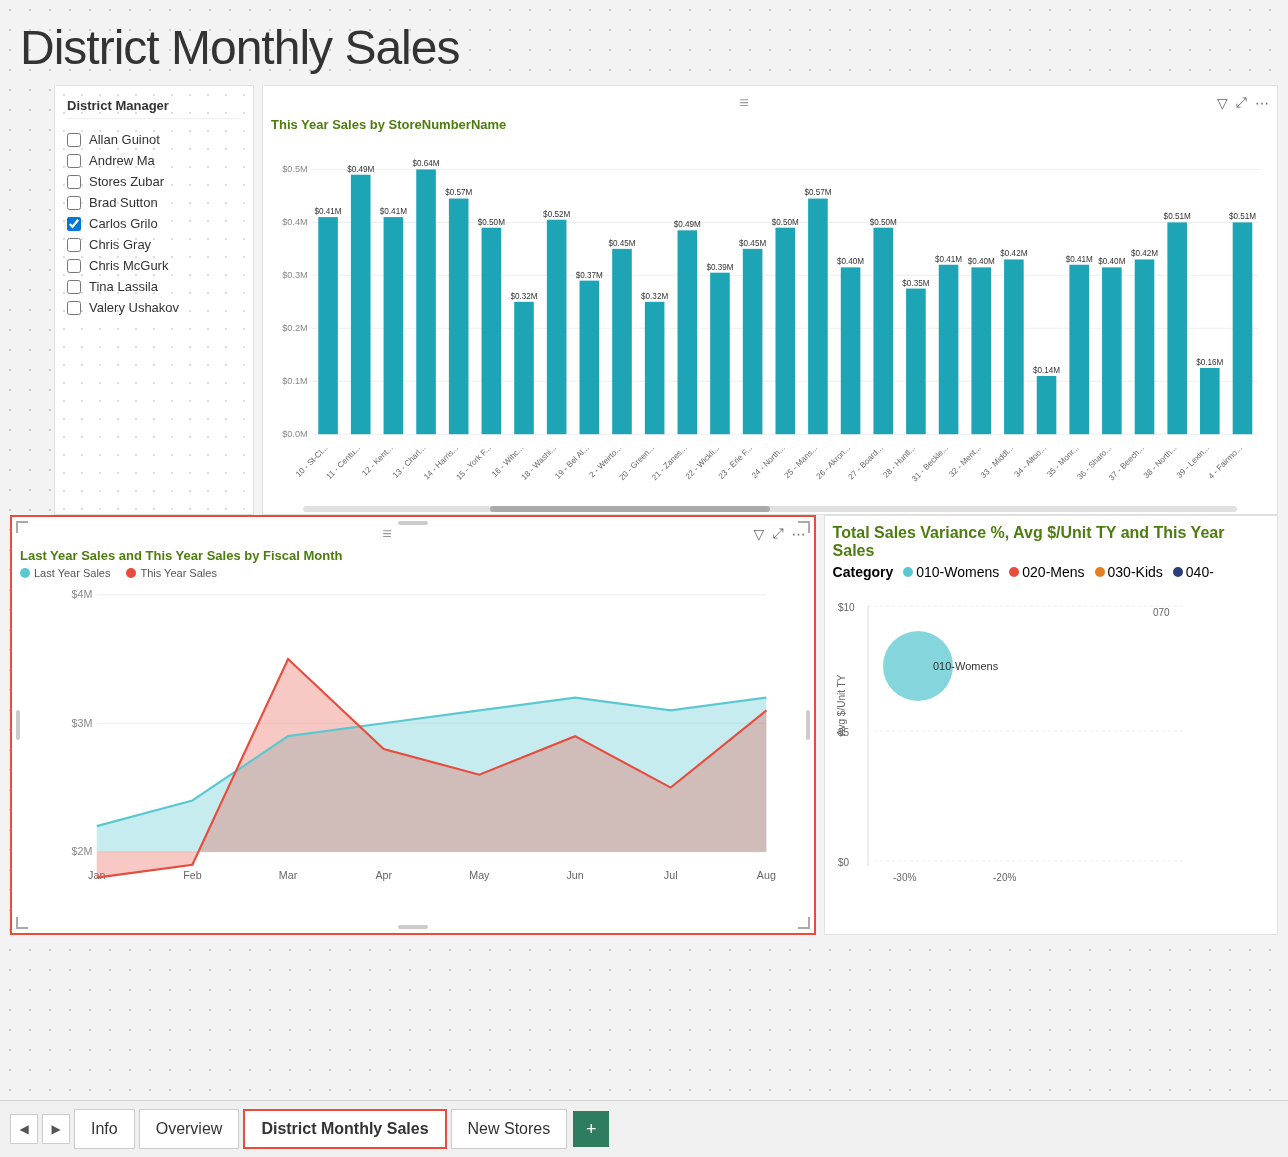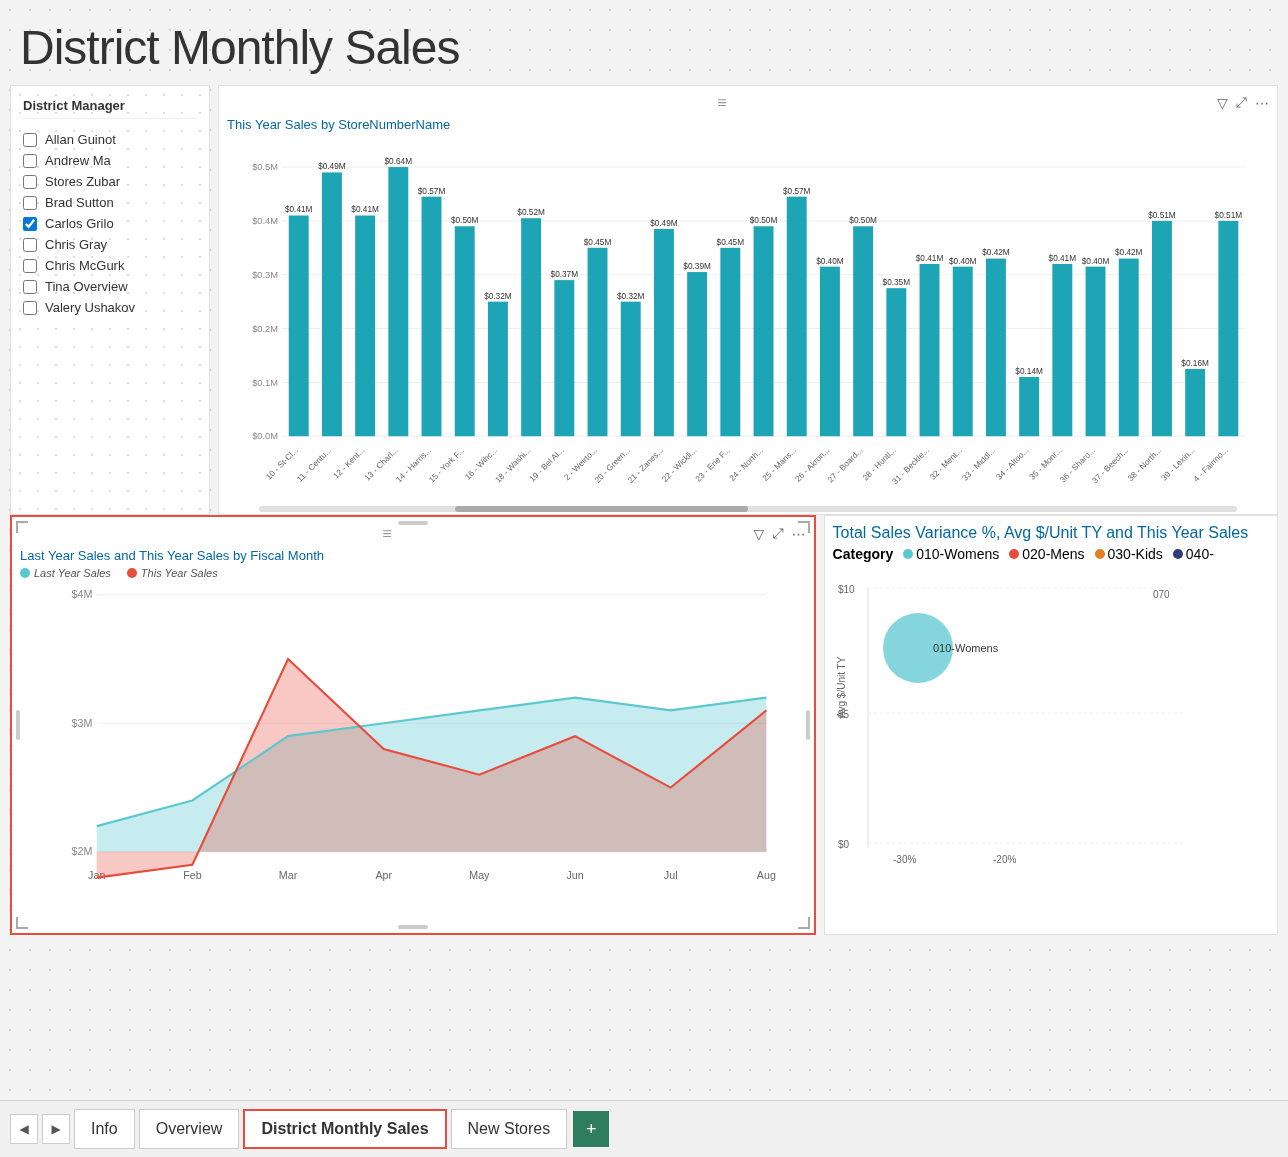--- a/index.html
+++ b/index.html
@@ -35,20 +35,21 @@
       margin-bottom: 10px;
       margin-left: 10px;
       margin-top: 10px;
       letter-spacing: -1px;
     }
 
     .top-row {
       display: flex;
       gap: 8px;
       height: 430px;
+      margin-left: 44px;
     }
 
     .bottom-row {
       display: flex;
       gap: 8px;
       height: 420px;
     }
 
     
     .filter-panel {
@@ -111,22 +112,22 @@
 
     .chart-header {
       display: flex;
       justify-content: space-between;
       align-items: flex-start;
       margin-bottom: 5px;
     }
 
     .chart-title {
       font-size: 13px;
-      color: #0369a1;
-      font-weight: 400;
+      color: #4d7c0f;
+      font-weight: 700;
     }
 
     .chart-icons {
       display: flex;
       gap: 8px;
       align-items: center;
     }
 
     .chart-icon {
       color: #666;
@@ -165,21 +166,20 @@
       gap: 16px;
       font-size: 11px;
       color: #555;
       margin-bottom: 5px;
     }
 
     .legend-item {
       display: flex;
       align-items: center;
       gap: 4px;
-      font-style: italic;
     }
 
     .legend-dot {
       width: 10px;
       height: 10px;
       border-radius: 50%;
       flex-shrink: 0;
     }
 
     
@@ -357,21 +357,21 @@
           <div class="filter-item">
             <input type="checkbox" style="">
             <span>Chris Gray</span>
           </div>
           <div class="filter-item">
             <input type="checkbox" style="">
             <span>Chris McGurk</span>
           </div>
           <div class="filter-item">
             <input type="checkbox" style="">
-            <span>Tina Overview</span>
+            <span>Tina Lassila</span>
           </div>
           <div class="filter-item">
             <input type="checkbox" style="">
             <span>Valery Ushakov</span>
           </div>
         </div>
     </div>
 
     <div class="chart-container" style="position:relative;">
       <div class="chart-header">

